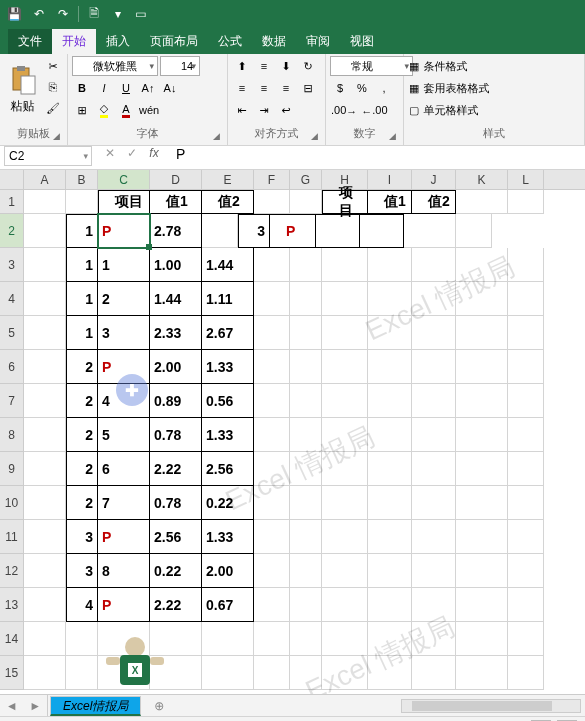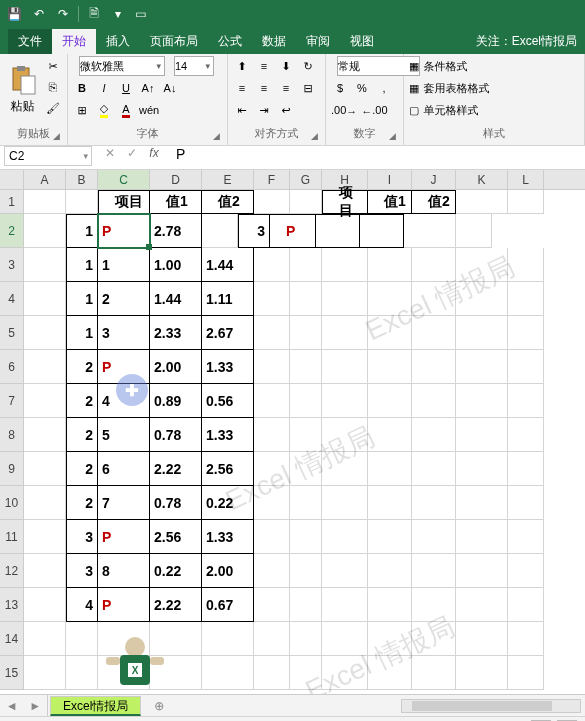--- a/index.html
+++ b/index.html
@@ -22,21 +22,21 @@
 
 
 .ribbon { background: #f3f3f3; height: 92px; border-bottom: 1px solid #d4d4d4; display: flex; }
 .rgroup { border-right: 1px solid #d4d4d4; padding: 2px 4px; display: flex; flex-direction: column; position: relative; }
 .rgroup-label { text-align: center; font-size: 11px; color: #666; margin-top: auto; padding-bottom: 2px; }
 .rgroup-body { flex: 1; display: flex; gap: 2px; }
 .rcol { display: flex; flex-direction: column; gap: 1px; }
 .rbtn { min-width: 20px; height: 20px; display: flex; align-items: center; justify-content: center; border: 1px solid transparent; font-size: 11px; }
 .big-btn { display: flex; flex-direction: column; align-items: center; justify-content: center; width: 40px; height: 66px; }
 .big-icon { width: 32px; height: 32px; margin-bottom: 2px; }
-.combo { border: 1px solid #ababab; background: #fff; height: 20px; display: flex; align-items: center; padding: 0 16px 0 0; font-size: 11px; position: relative; margin-left: 7px; }
+.combo { border: 1px solid #ababab; background: #fff; height: 20px; display: flex; align-items: center; padding: 0 16px 0 20px; font-size: 11px; position: relative; }
 .combo::after { content: "▾"; position: absolute; right: 3px; font-size: 9px; color: #666; }
 .row { display: flex; gap: 2px; align-items: center; }
 .launcher { position: absolute; bottom: 2px; right: 2px; width: 12px; height: 12px; font-size: 9px; color: #777; }
 
 
 .fbar { height: 24px; border-bottom: 1px solid #d4d4d4; display: flex; align-items: flex-start; background: #fff; }
 .namebox { width: 88px; border: 1px solid #ccc; height: 20px; margin: 0 4px; display: flex; align-items: center; padding: 0 4px; position: relative; font-size: 12px; }
 .namebox::after { content: "▾"; position: absolute; right: 3px; color: #888; font-size: 9px; }
 .fbar-btns { display: flex; gap: 2px; padding: 0 4px; color: #999; }
 .fbar-btn { width: 20px; text-align: center; }
@@ -70,21 +70,21 @@
 
 
 .watermark { position: absolute; color: rgba(0,0,0,0.12); font-size: 28px; transform: rotate(-25deg); pointer-events: none; font-weight: normal; }
 
 
 .mascot { position: absolute; left: 100px; top: 465px; width: 70px; height: 60px; }
 
 
 .sheetbar { height: 22px; border-top: 1px solid #ccc; display: flex; align-items: center; background: #f3f3f3; font-size: 12px; }
 .nav-arrows { width: 48px; display: flex; justify-content: space-around; color: #888; border-right: 1px solid #ccc; height: 100%; align-items: center; }
-.sheet-tab { padding: 0 12px; background: #bef264; border: 1px solid #ccc; border-bottom: 2px solid #217346; height: 20px; line-height: 18px; margin-left: 2px; }
+.sheet-tab { padding: 0 12px; background: #0ea5e9; border: 1px solid #ccc; border-bottom: 2px solid #217346; height: 20px; line-height: 18px; margin-left: 2px; font-style: italic; }
 .add-sheet { width: 24px; height: 24px; display: flex; align-items: center; justify-content: center; color: #888; margin-left: 6px; border: 1px solid transparent; border-radius: 50%; }
 .hscroll { margin-left: auto; width: 180px; height: 14px; background: #e8e8e8; border: 1px solid #ccc; margin-right: 4px; position: relative; }
 .hscroll-thumb { position: absolute; left: 10px; width: 140px; top: 1px; bottom: 1px; background: #cdcdcd; }
 
 
 .statusbar { height: 23px; background: #f3f3f3; border-top: 1px solid #d4d4d4; display: flex; align-items: center; padding: 0 8px; font-size: 11px; color: #444; }
 .status-right { margin-left: auto; display: flex; gap: 6px; align-items: center; }
 .view-btn { width: 20px; height: 16px; border: 1px solid #bbb; }
 
 
@@ -107,21 +107,20 @@
 
 <div class="tabbar">
   <div class="tab file">文件</div>
   <div class="tab active">开始</div>
   <div class="tab">插入</div>
   <div class="tab">页面布局</div>
   <div class="tab">公式</div>
   <div class="tab">数据</div>
   <div class="tab">审阅</div>
   <div class="tab">视图</div>
-  <div class="tab-right">关注：Excel情报局</div>
 </div>
 
 <div class="ribbon">
   <div class="rgroup" style="width:68px">
     <div class="rgroup-body">
       <div class="big-btn">
         <svg class="big-icon" viewBox="0 0 32 32">
             <rect x="6" y="4" width="16" height="22" fill="#d9a34a" stroke="#8a6428"></rect>
             <rect x="10" y="2" width="8" height="5" fill="#888"></rect>
             <rect x="14" y="12" width="14" height="18" fill="#fff" stroke="#888"></rect>

